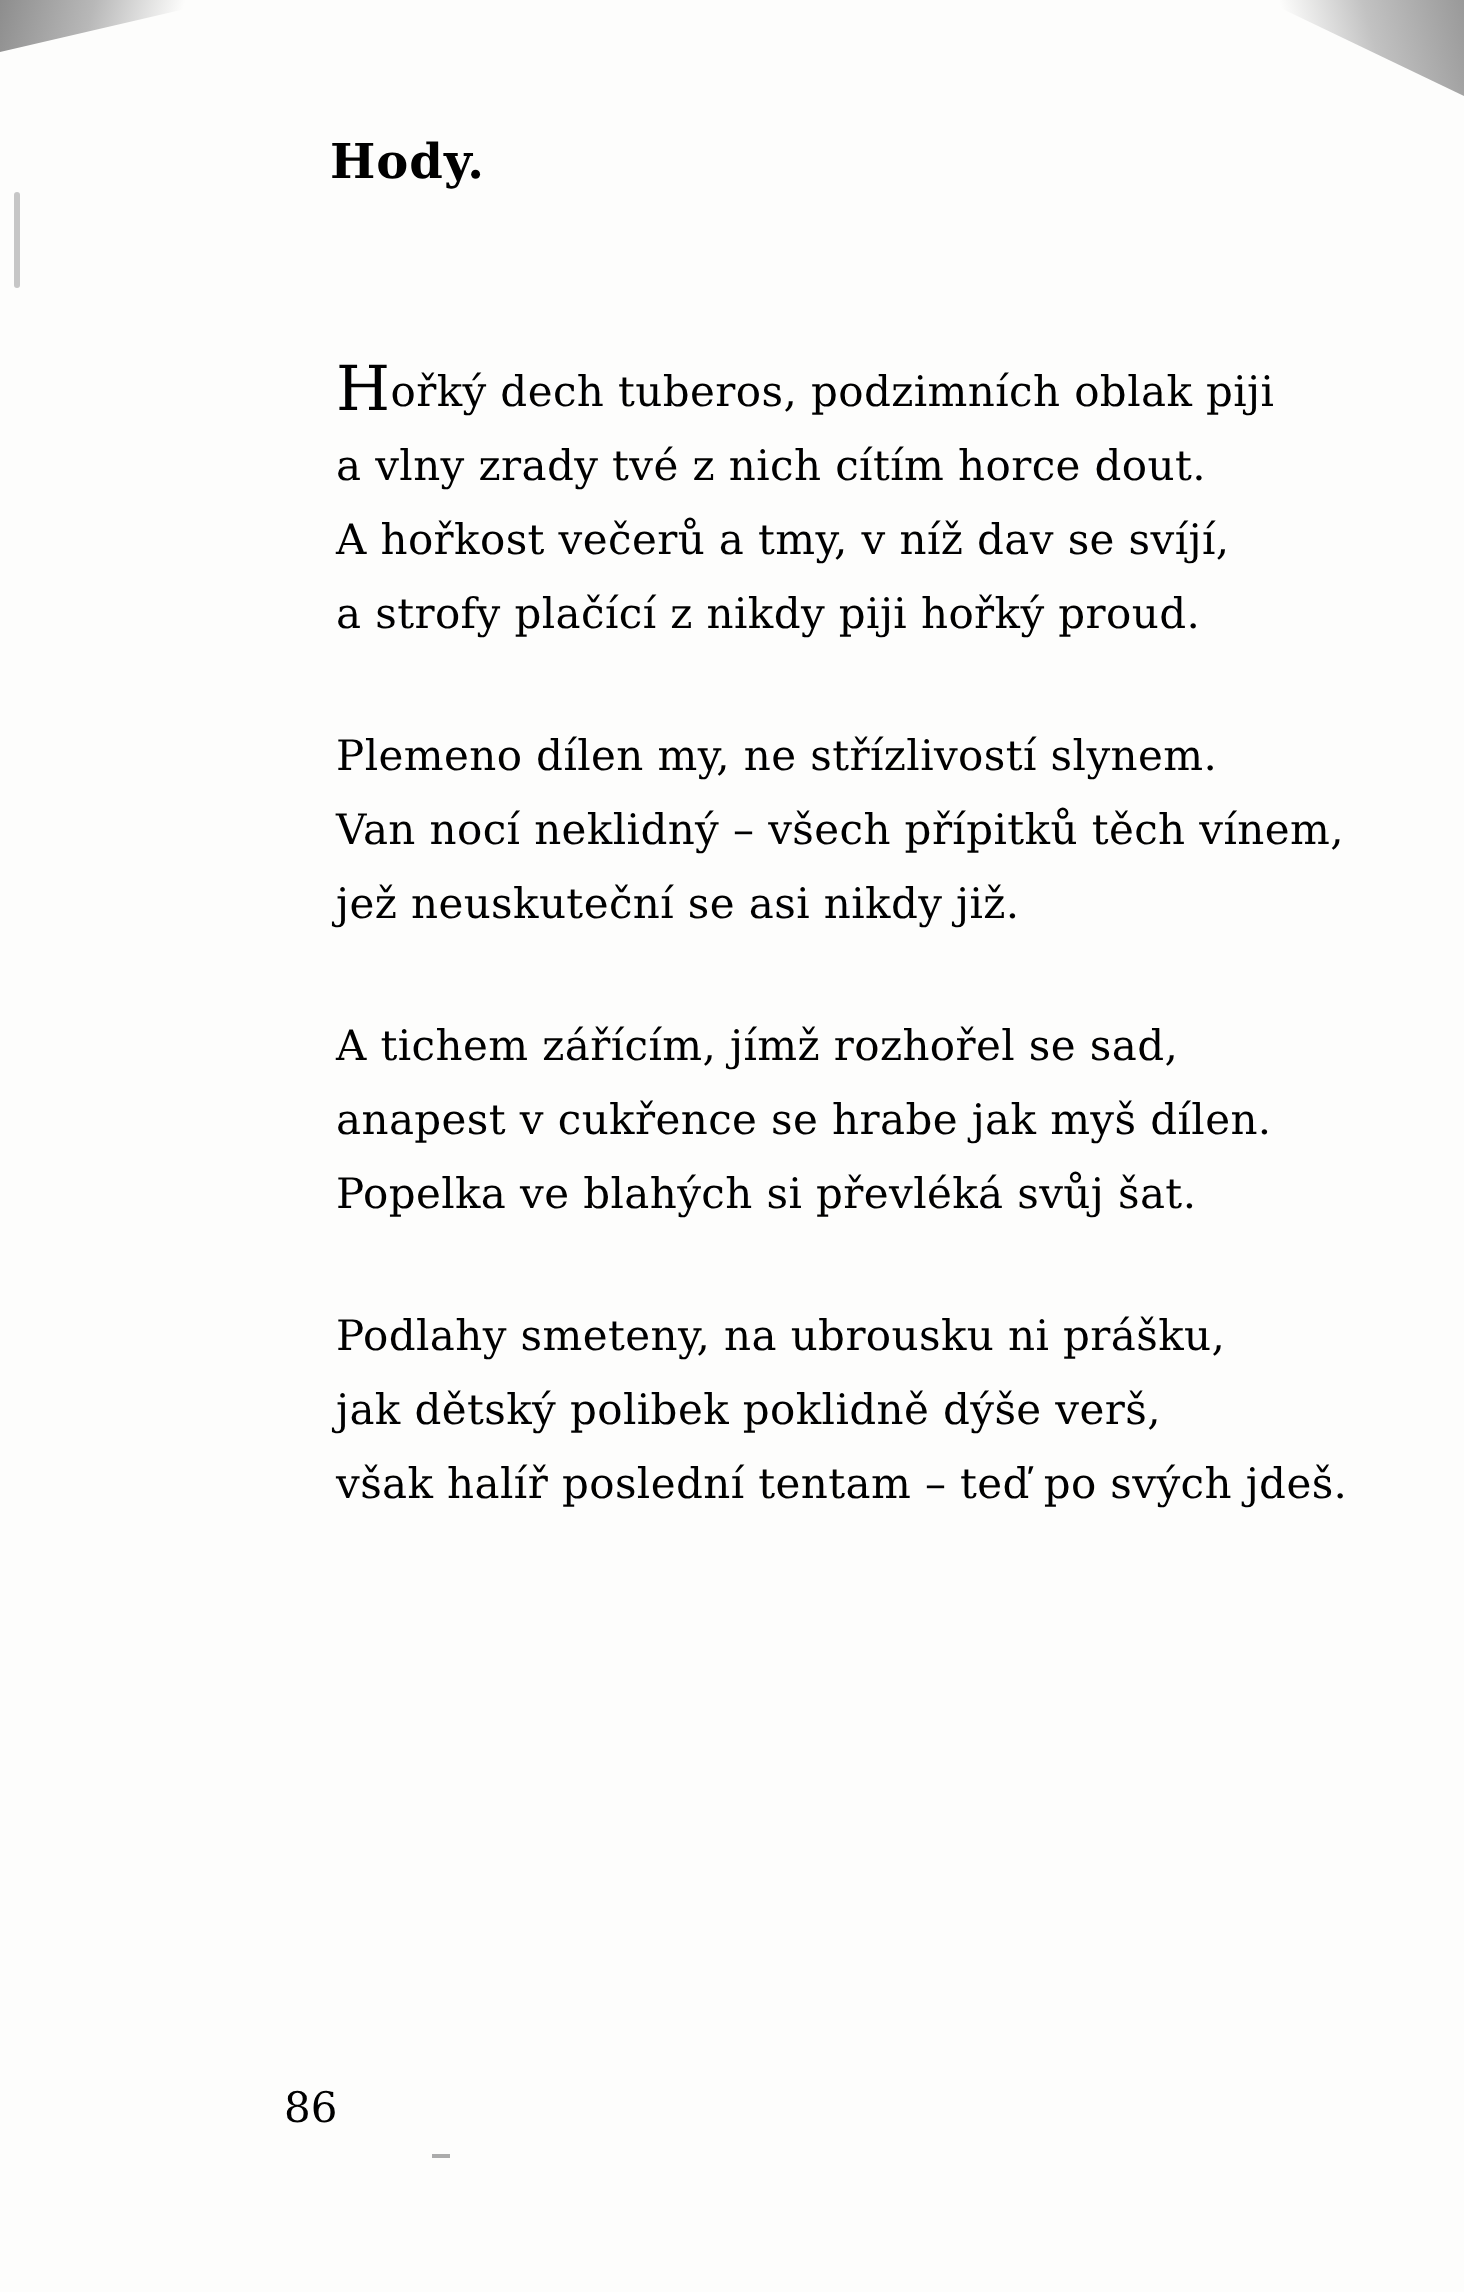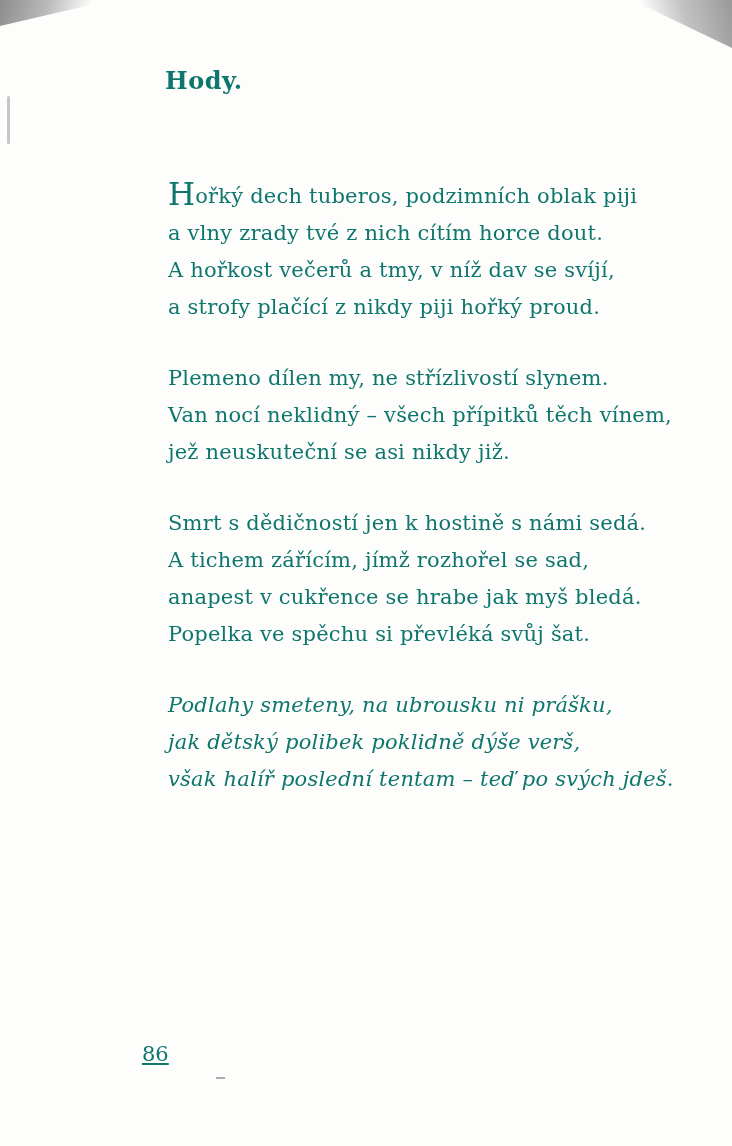--- a/index.html
+++ b/index.html
@@ -5,21 +5,21 @@
   * { margin: 0; padding: 0; box-sizing: border-box; }
   html, body { background: #e9e9e9; }
   .page {
     position: relative;
     width: 732px;
     height: 1146px;
     margin: 0 auto;
     background: #fdfdfc;
     overflow: hidden;
     font-family: "DejaVu Serif", "Liberation Serif", serif;
-    color: #0f766e;
+    color: #000000;
   }
 
   
   .artifact { position: absolute; pointer-events: none; }
   .artifact-top-left {
     left: 0; top: 0; width: 112px; height: 26px;
     background: linear-gradient(105deg, #8d8d8d 0%, #b8b8b8 40%, rgba(255,255,255,0) 78%);
     clip-path: polygon(0 0, 100% 0, 0 100%);
   }
   .artifact-top-right {
@@ -38,38 +38,37 @@
   .title {
     position: absolute;
     left: 165px; top: 66px;
     font-size: 24px;
     font-weight: bold;
     letter-spacing: 0.5px;
   }
 
   .poem { position: absolute; left: 168px; top: 178px; }
   .stanza { margin-bottom: 34px; }
-  .stanza:last-child { margin-bottom: 0; font-style: italic; }
+  .stanza:last-child { margin-bottom: 0; }
   .line {
     font-size: 21px;
     line-height: 37px;
     letter-spacing: 0.2px;
     white-space: nowrap;
   }
   .drop-cap {
     font-size: 31px;
     line-height: 1;
     vertical-align: -2px;
   }
 
   .page-number {
     position: absolute;
     left: 142px; top: 1042px;
     font-size: 21px;
-    text-decoration: underline;
   }
 </style>
 </head>
 <body>
 
 <div class="page">
 
   <div class="artifact artifact-top-left"></div>
   <div class="artifact artifact-top-right"></div>
   <div class="artifact artifact-left-edge"></div>
@@ -86,24 +85,23 @@
       <p class="line">a strofy plačící z nikdy piji hořký proud.</p>
     </div>
 
     <div class="stanza">
       <p class="line">Plemeno dílen my, ne střízlivostí slynem.</p>
       <p class="line">Van nocí neklidný – všech přípitků těch vínem,</p>
       <p class="line">jež neuskuteční se asi nikdy již.</p>
     </div>
 
     <div class="stanza">
-      <p class="line">Smrt s dědičností jen k hostině s námi sedá.</p>
       <p class="line">A tichem zářícím, jímž rozhořel se sad,</p>
-      <p class="line">anapest v cukřence se hrabe jak myš bledá.</p>
-      <p class="line">Popelka ve spěchu si převléká svůj šat.</p>
+      <p class="line">anapest v cukřence se hrabe jak myš dílen.</p>
+      <p class="line">Popelka ve blahých si převléká svůj šat.</p>
     </div>
 
     <div class="stanza">
       <p class="line">Podlahy smeteny, na ubrousku ni prášku,</p>
       <p class="line">jak dětský polibek poklidně dýše verš,</p>
       <p class="line">však halíř poslední tentam – teď po svých jdeš.</p>
     </div>
 
   </div>
 

